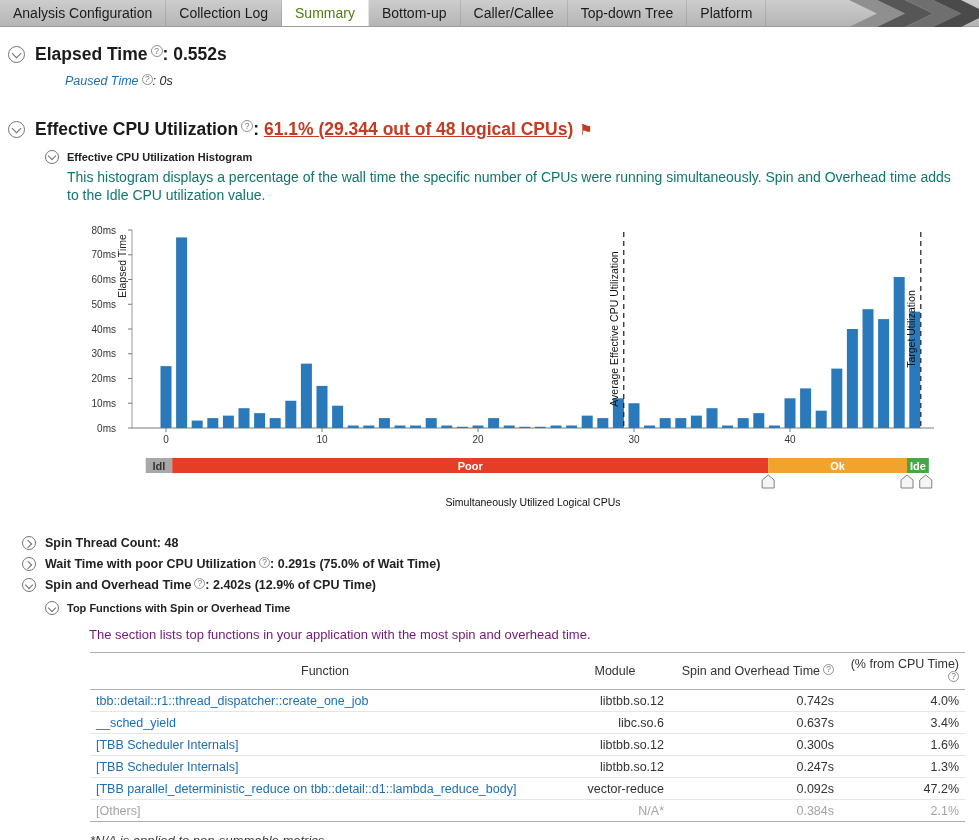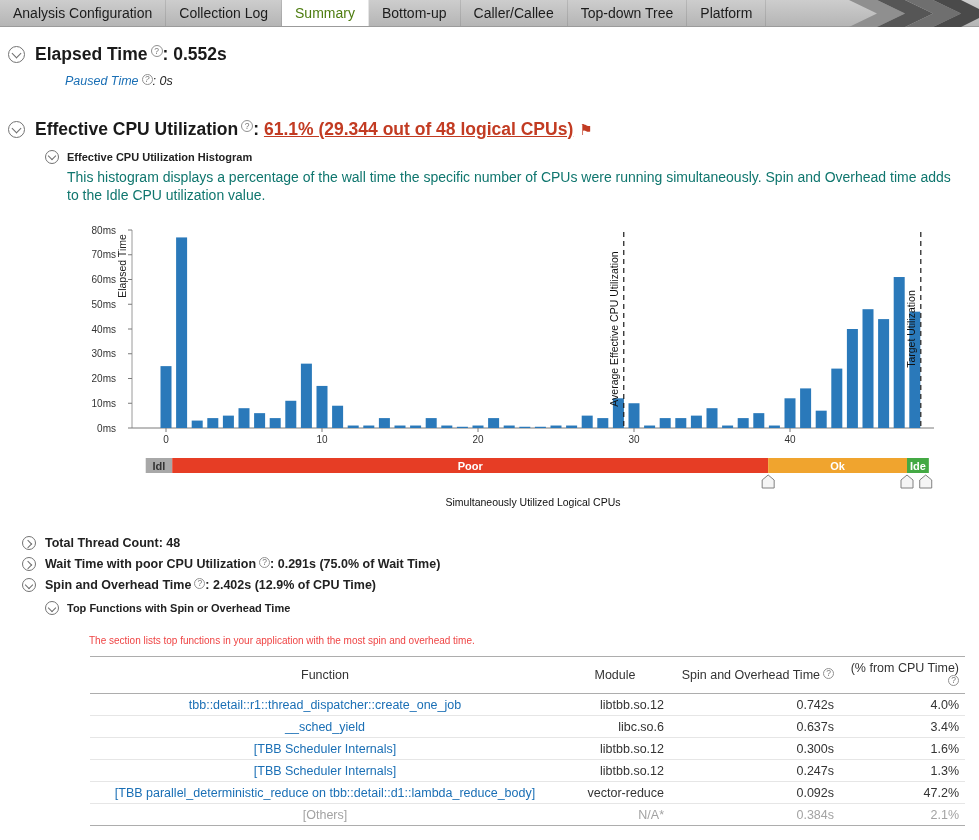--- a/index.html
+++ b/index.html
@@ -21,21 +21,21 @@
   .red { color:#c23b22;text-decoration:underline; }
   .flag { color:#c23b22; font-size:15px; margin-left:6px; font-weight:normal; }
 
   .lvl1 { margin:9px 0 0 45px; gap:8px; }
   .h1t { font-size:11px; font-weight:bold; color:#222; }
 
   .paused-row { margin:9px 0 0 65px; font-size:12.5px; color:#222;font-style:italic; }
   .link { color:#1a6fb5; text-decoration:none; cursor:pointer; }
 
   .desc  { margin:4px 0 0 67px; max-width:895px; font-size:14px; color:#0f766e; line-height:1.3; }
-  .desc2 { margin:20px 0 0 89px; font-size:10px; color:#ef4444; }
+  .desc2 { margin:12px 0 0 89px; font-size:13px; color:#701a75; }
 
   
   .disc { display:inline-block; width:14px; height:14px; border:1.2px solid #737373; border-radius:50%; position:relative; flex:0 0 auto; cursor:pointer; }
   .disc::after { content:""; position:absolute; width:5px; height:5px; border-right:1.4px solid #6e6e6e; border-bottom:1.4px solid #6e6e6e; left:3.1px; top:2.4px; transform:rotate(45deg); }
   .disc.right::after { transform:rotate(-45deg); left:2.2px; top:3.4px; }
   .disc.lg { width:17px; height:17px; border-width:1.6px; }
   .disc.lg::after { width:6px; height:6px; left:3.8px; top:3.2px; border-width:1.6px; }
 
   
   .help { display:inline-block; width:12px; height:12px; border:1px solid #919191; border-radius:50%; color:#787878; font-size:8.5px; line-height:10px; text-align:center; font-weight:normal; margin-left:3px; cursor:pointer; background:#fff; }
@@ -49,21 +49,21 @@
   
   #metrics { margin-top:20px; }
   .metric { display:flex; align-items:center; gap:9px; margin:7px 0 0 22px; font-size:12.5px; font-weight:bold; color:#222; }
 
   
   table.tf { margin:10px 0 0 90px; border-collapse:collapse; width:875px; font-size:12.5px; color:#333; table-layout:fixed; }
   .tf th { font-weight:normal; border-top:1px solid #adadad; border-bottom:1px solid #adadad; padding:4px 6px; color:#333; }
   .tf td { padding:3.5px 6px; border-bottom:1px solid #e6e6e6; overflow:hidden; white-space:nowrap; }
   .tf tr.last td { border-bottom:1px solid #adadad; }
   th.c-fn  { width:470px; text-align:center; }
-  td.c-fn  { text-align:center; }
+  td.c-fn  { text-align:left; }
   th.c-mod { width:110px; text-align:center; }
   td.c-mod { text-align:right; }
   th.c-time, td.c-time { width:170px; text-align:right; }
   th.c-pct,  td.c-pct  { width:125px; text-align:right; }
   .fn-link { color:#1a6fb5; text-decoration:none; cursor:pointer; }
   tr.muted td, tr.muted span { color:#a3a3a3; }
 
   .footnote { margin:11px 0 0 90px; font-size:13px; font-style:italic; color:#3f3f3f; }
 </style>
 </head>
@@ -210,21 +210,21 @@
         <path d="M 696.16 264 L 696.16 256 L 702.16 251 L 708.16 256 L 708.16 264 Z" fill="#f5f5f5" stroke="#808080"></path>
         <path d="M 835 264 L 835 256 L 841 251 L 847 256 L 847 264 Z" fill="#f5f5f5" stroke="#808080"></path>
         <path d="M 853.72 264 L 853.72 256 L 859.72 251 L 865.72 256 L 865.72 264 Z" fill="#f5f5f5" stroke="#808080"></path>
         <text x="467" y="282" text-anchor="middle" font-size="10.5" fill="#111">Simultaneously Utilized Logical CPUs</text>
       </svg>
   </div>
 
   <div id="metrics">
       <div class="metric">
         <span class="disc right"></span>
-        <span><span>Total Thread Count</span><span>: 48</span></span>
+        <span><span>Spin Thread Count</span><span>: 48</span></span>
       </div>
       <div class="metric">
         <span class="disc right"></span>
         <span><span>Wait Time with poor CPU Utilization</span><span class="help sm">?</span><span>: 0.291s (75.0% of Wait Time)</span></span>
       </div>
       <div class="metric">
         <span class="disc"></span>
         <span><span>Spin and Overhead Time</span><span class="help sm">?</span><span>: 2.402s (12.9% of CPU Time)</span></span>
       </div>
     </div>

